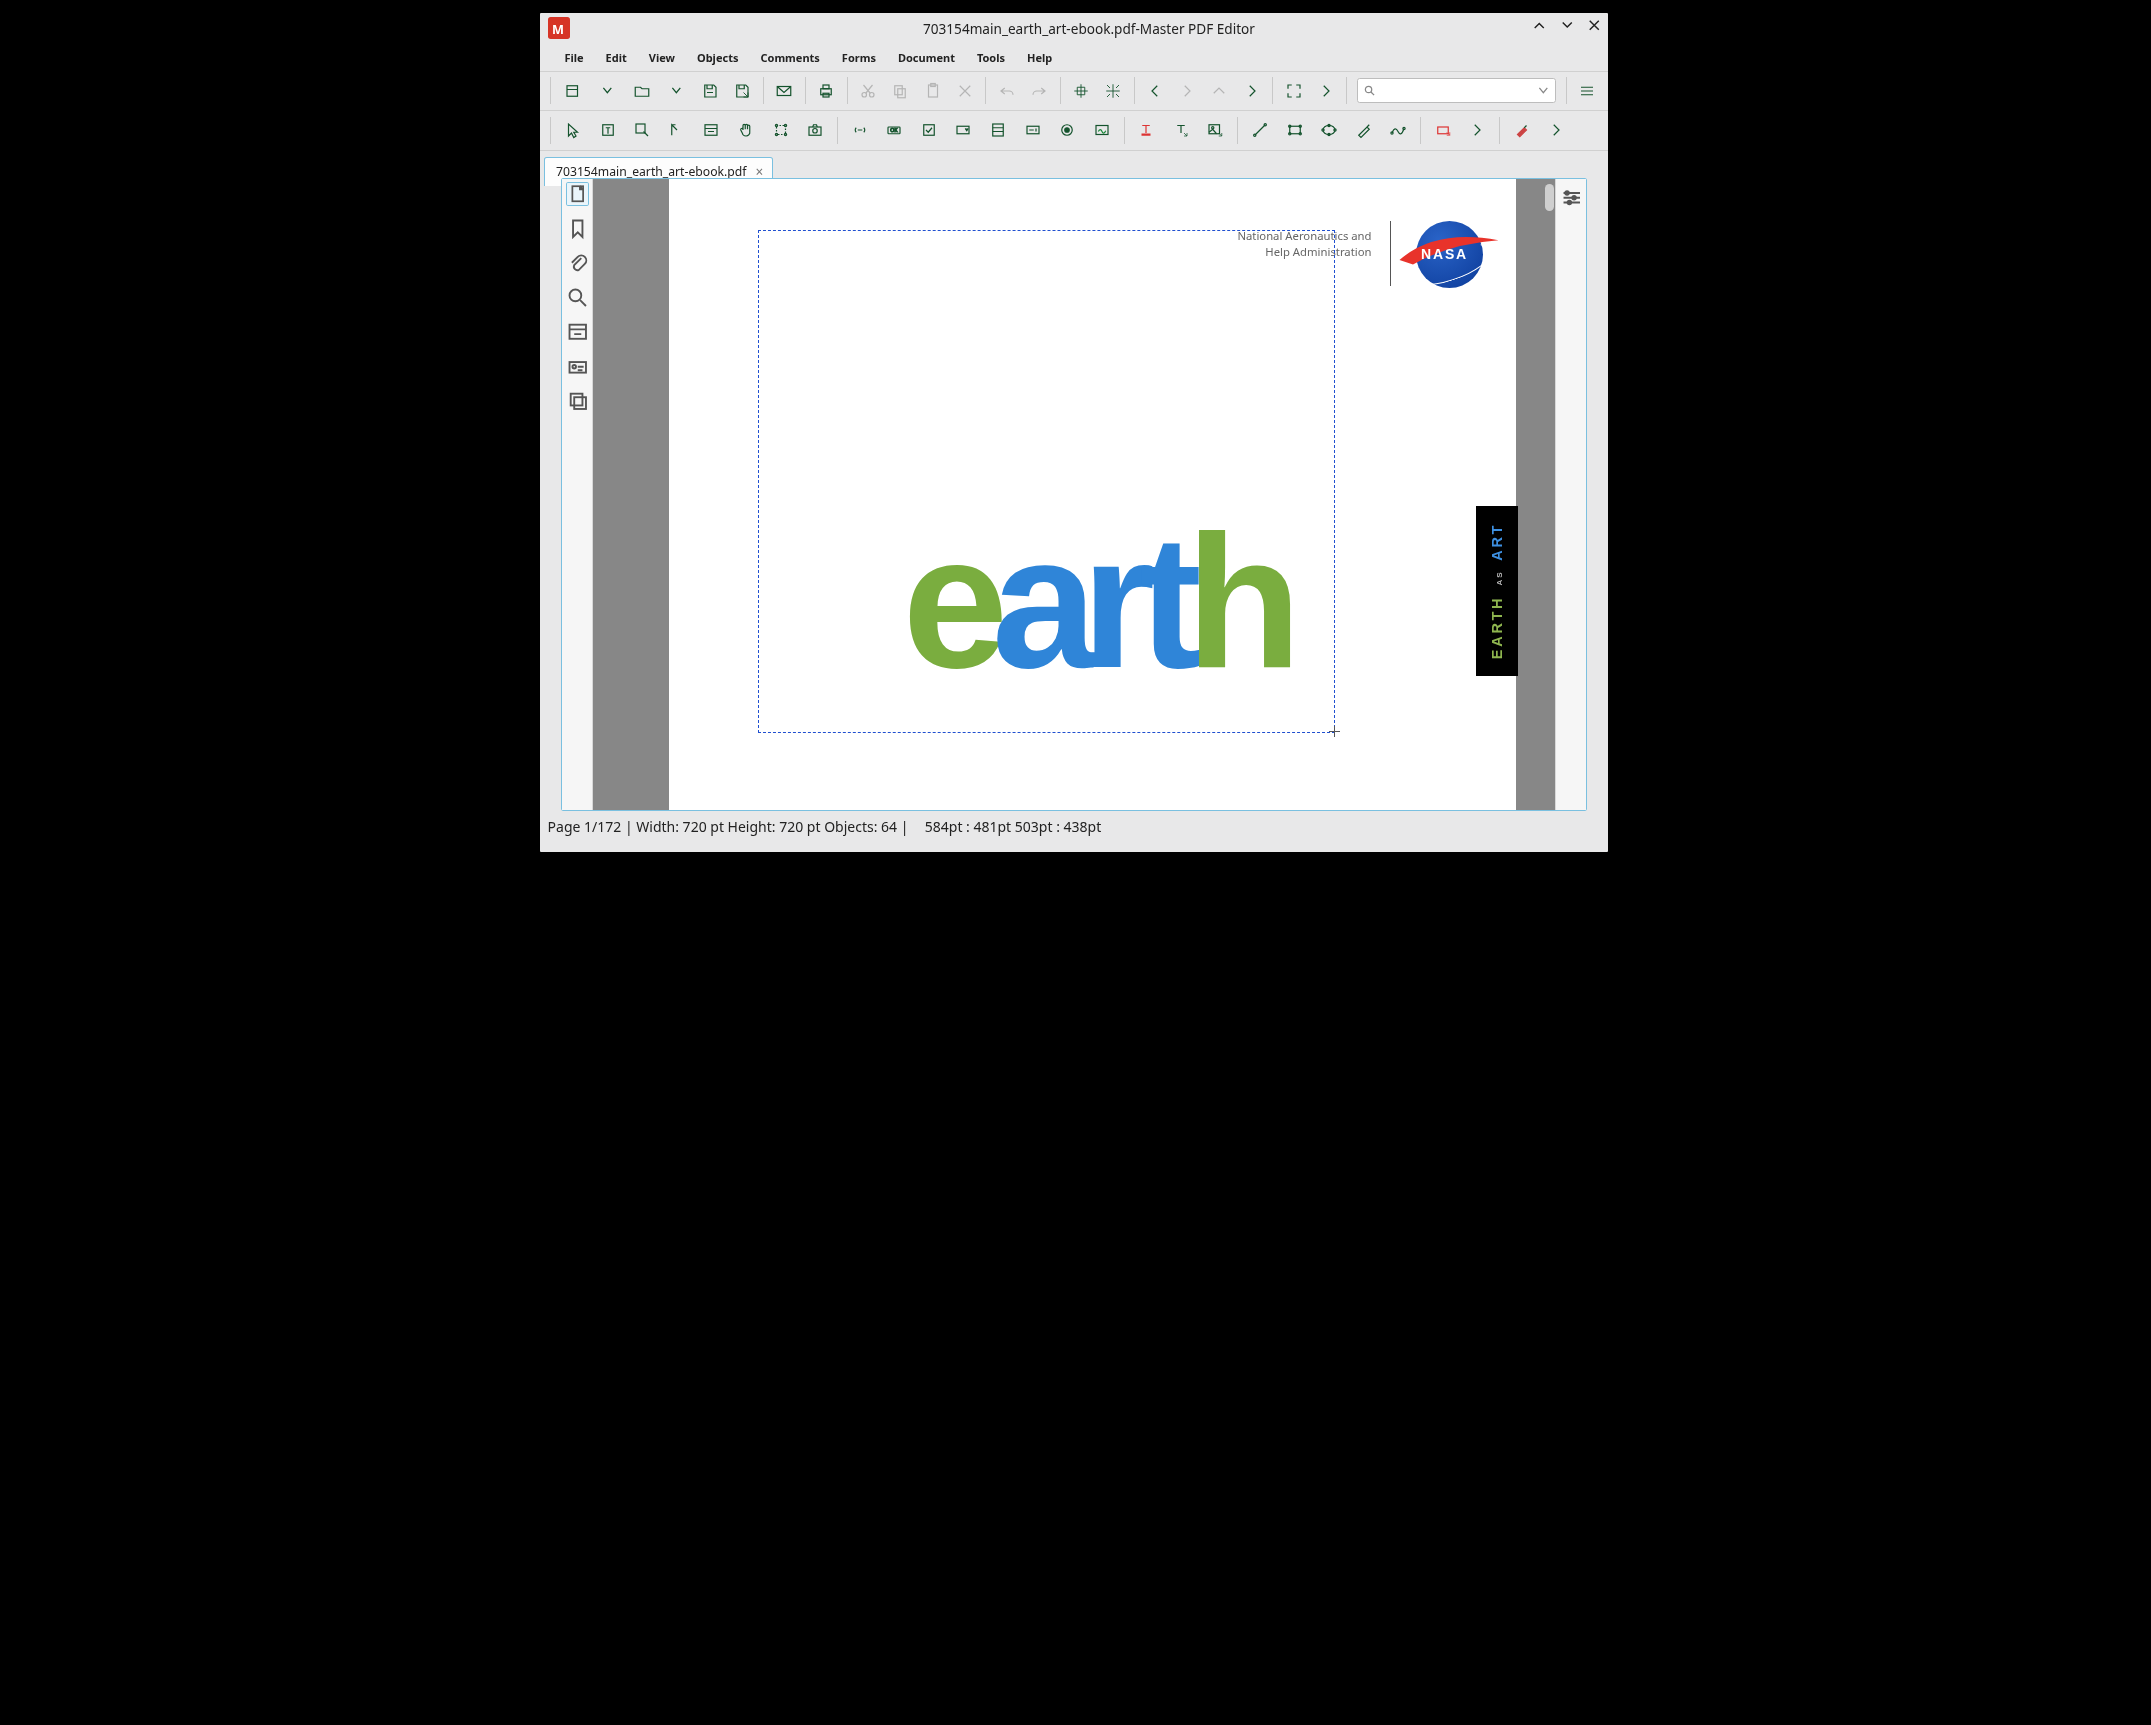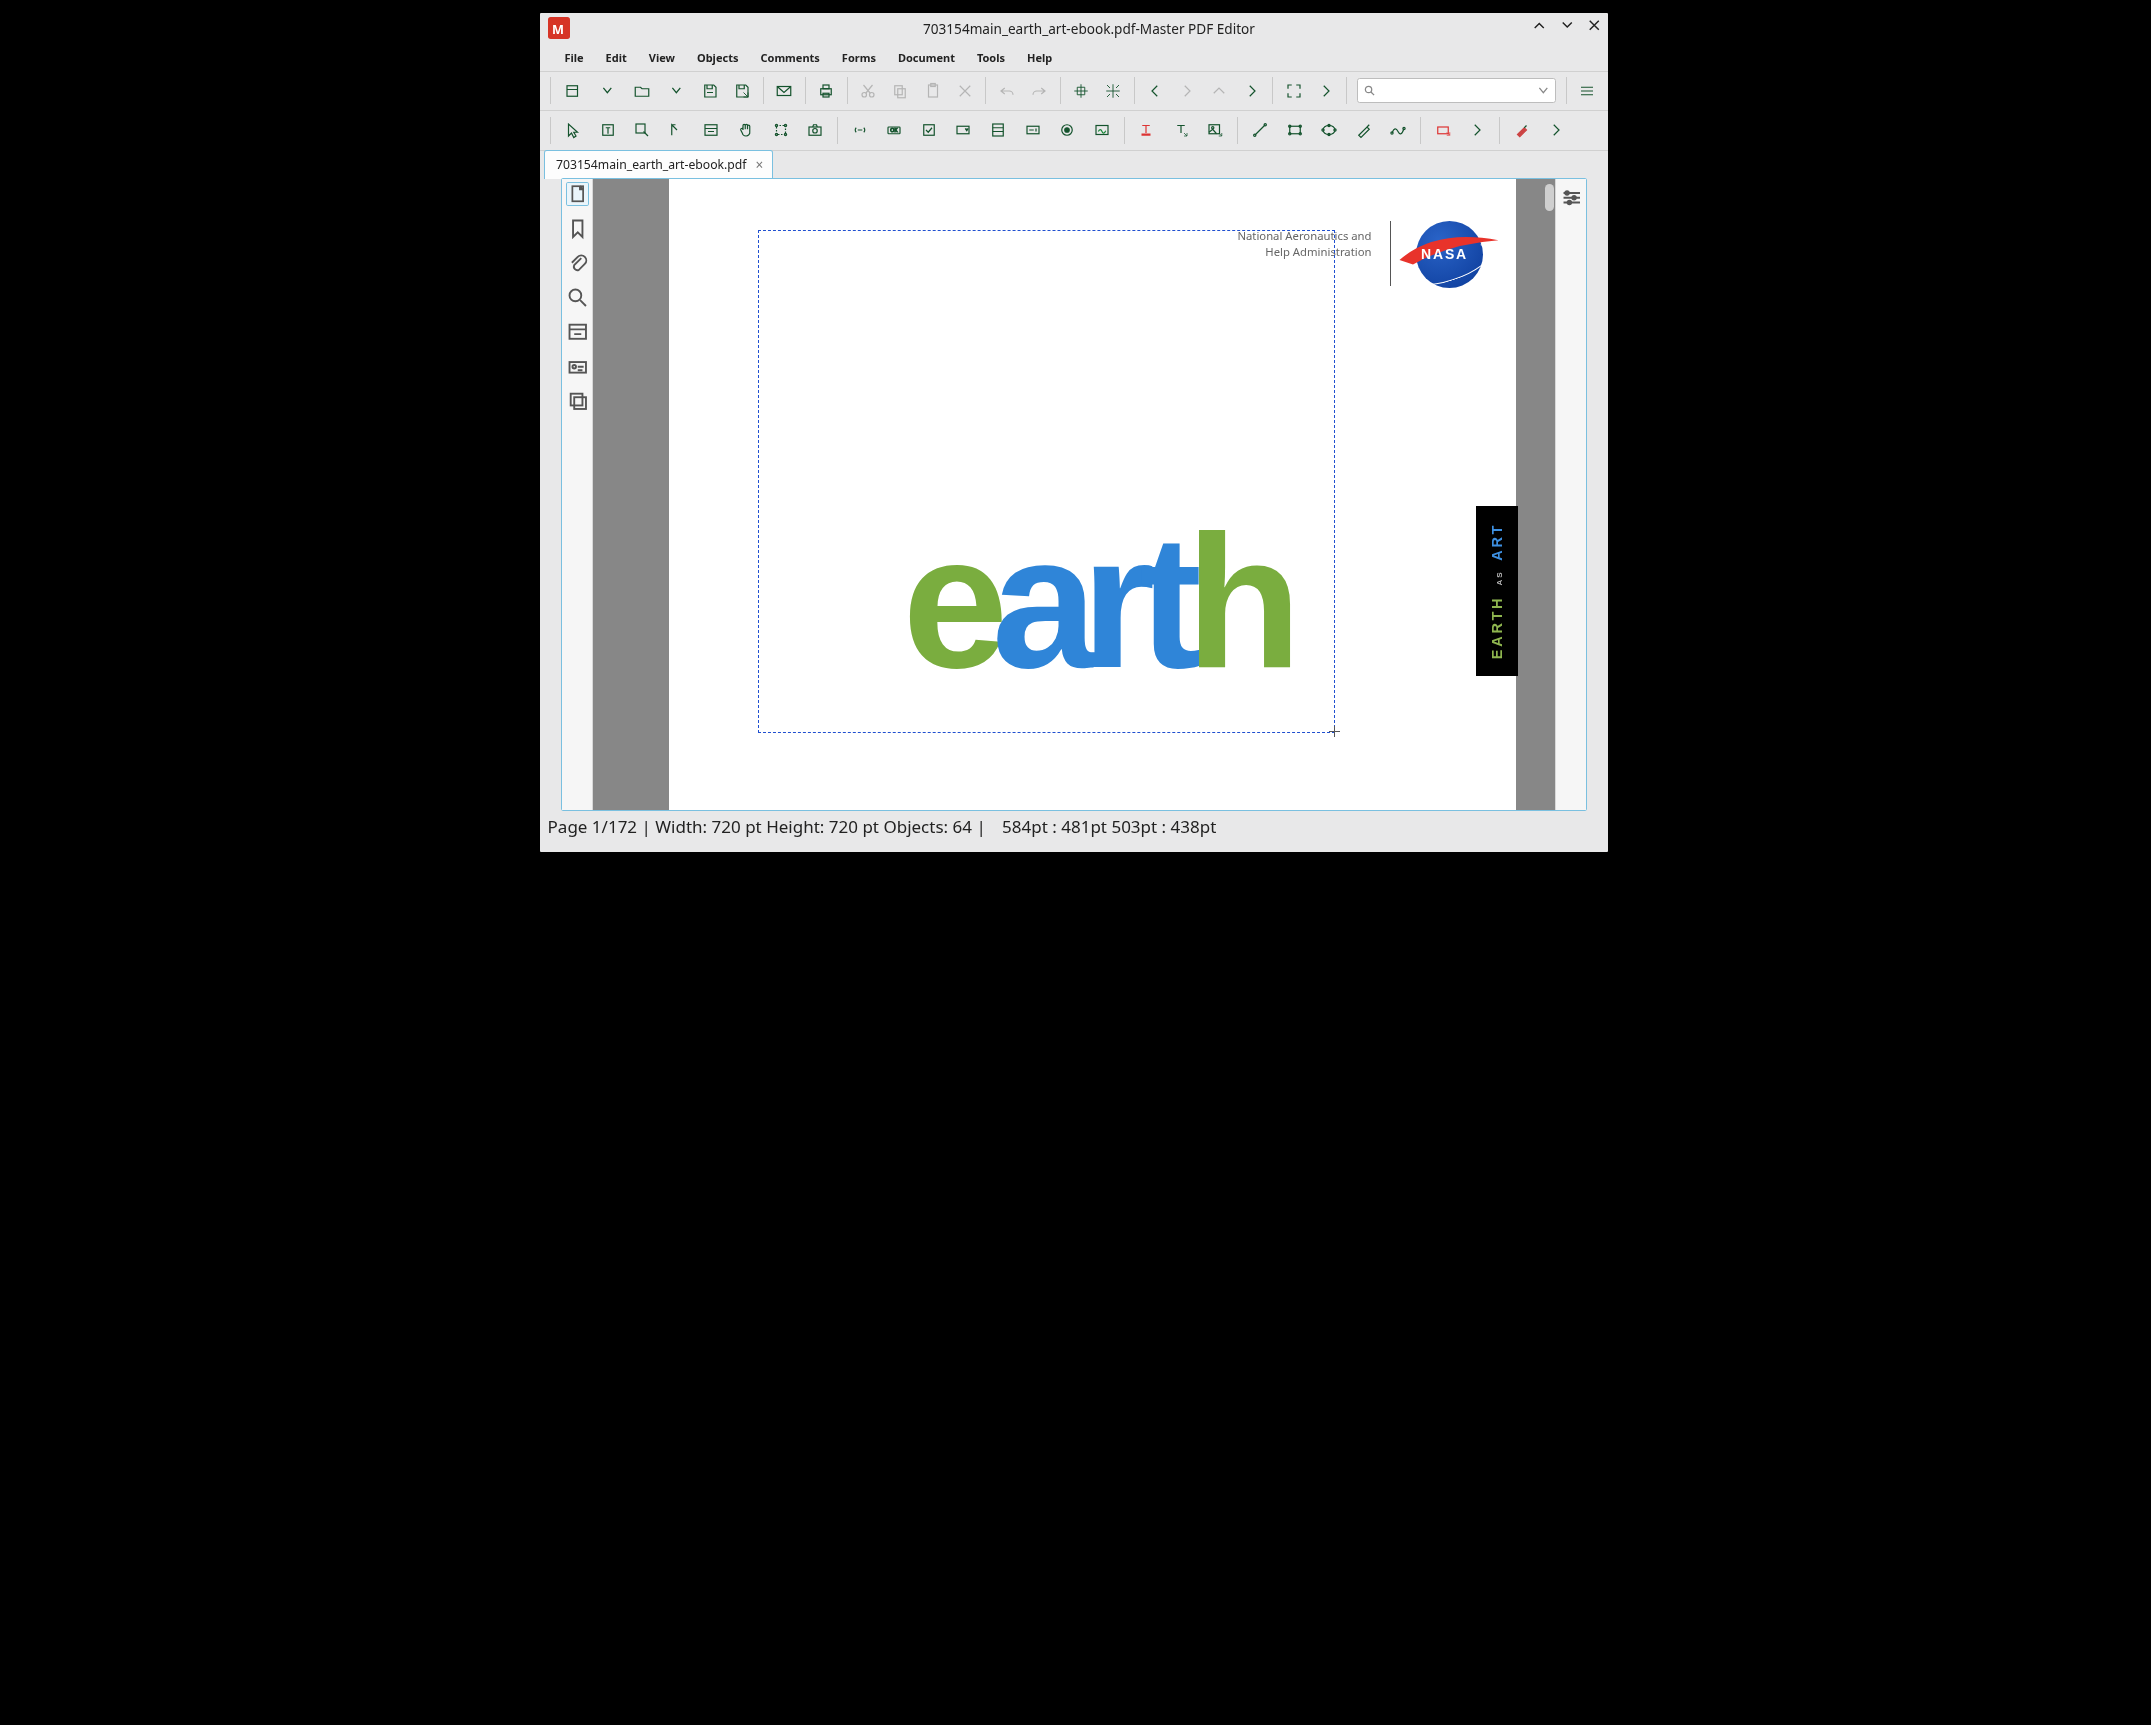--- a/index.html
+++ b/index.html
@@ -23,21 +23,21 @@
   .tbtn.disabled { color:#b5b5b5; cursor:default; }
   .tbtn svg { width:18px; height:18px; }
   .tbtn.small svg { width:12.7px; height:12.7px; }
   .sep { width:0.9px; height:27px; background:#c8c8c8; margin:0 4.5px; }
   .splitbtn { display:flex; align-items:center; }
   .search { flex:0 0 154px; height:25px; border:0.9px solid #bdbdbd; border-radius:2.7px; background:#fff; display:flex; align-items:center; padding:0 5.4px; margin:0 5.4px; }
   .search svg { width:12.7px; height:12.7px; color:#888; }
   .search input { border:none; outline:none; flex:1; font-size:11.8px; margin-left:5.4px; background:transparent; }
 
   .tabstrip { height:27px; display:flex; align-items:flex-end; padding:1.8px 3.6px 0; }
-  .tab { background:#fdfdfd; border:0.9px solid #7ac0e0; border-bottom:none; border-radius:2.7px 2.7px 0 0; padding:4.5px 9px 4.5px 11px; font-size:12.2px; display:flex; align-items:center; gap:9px; position:relative; top:1px; }
+  .tab { background:#fdfdfd; border:0.9px solid #7ac0e0; border-bottom:none; border-radius:2.7px 2.7px 0 0; padding:4.5px 9px 4.5px 11px; font-size:12.2px; display:flex; align-items:center; gap:9px; position:relative; top:8px; }
   .tab .close { color:#777; font-size:13.6px; cursor:pointer; }
 
   .workarea { position:relative; height: 633px; border:0.9px solid #7ac0e0; background:#fff; margin:0 21px; border-radius:1.8px; }
   .leftpanel { position:absolute; left:0; top:0; bottom:0; width:31px; background:#f6f6f6; border-right:0.9px solid #d8d8d8; display:flex; flex-direction:column; align-items:center; padding-top:3.6px; gap:11px; }
   .leftpanel .pbtn { width:23.5px; height:23.5px; display:flex; align-items:center; justify-content:center; cursor:pointer; color:#555; }
   .leftpanel .pbtn.active { border:0.9px solid #7ac0e0; background:#eaf5fb; border-radius:1.8px; }
   .rightpanel { position:absolute; right:0; top:0; bottom:0; width:31px; background:#f6f6f6; border-left:0.9px solid #d8d8d8; display:flex; flex-direction:column; align-items:center; padding-top:7.2px; }
   .rightpanel .pbtn { width:23.5px; height:23.5px; display:flex; align-items:center; justify-content:center; cursor:pointer; color:#555; }
 
   .canvas { position:absolute; left:31px; right:31px; top:0; bottom:0; background:#878787; overflow:hidden; }
@@ -61,21 +61,21 @@
   .earth-logo { position:absolute; left:233px; top:327px; width:633px; height:181px; font-family: Arial, Helvetica, sans-serif; font-weight:900; font-size:190px; letter-spacing:-16.3px; line-height:1; white-space:nowrap; }
   .earth-logo .g { color:#7aad3f; }
   .earth-logo .b { color:#2f85d8; }
 
   .sidetab { position:absolute; right:-1.8px; top:327px; width:42px; height:170px; background:#000; display:flex; align-items:center; justify-content:center; }
   .sidetab .inner { transform: rotate(-90deg); white-space:nowrap; font-size:14.5px; font-weight:bold; letter-spacing:2.7px; font-family:Arial; }
   .sidetab .e1 { color:#8eb54f; }
   .sidetab .as { color:#bbb; font-size:8.1px; letter-spacing:1.8px; margin:0 3.6px; }
   .sidetab .a1 { color:#3d8fe0; }
 
-  .statusbar { height:23.5px; display:flex; align-items:center; padding:0 7.2px; font-size:17px; color:#222; margin-top:3.6px; }
+  .statusbar { height:23.5px; display:flex; align-items:center; padding:0 7.2px; font-size:14px; color:#222; margin-top:3.6px; }
   .statusbar .s2 { margin-left:16.3px; }
 
   svg { stroke: currentColor; fill: none; stroke-width: 1.6; }
 </style>
 </head>
 <body>
 <div class="screen">
 <div class="window">
 
   <div class="titlebar">

